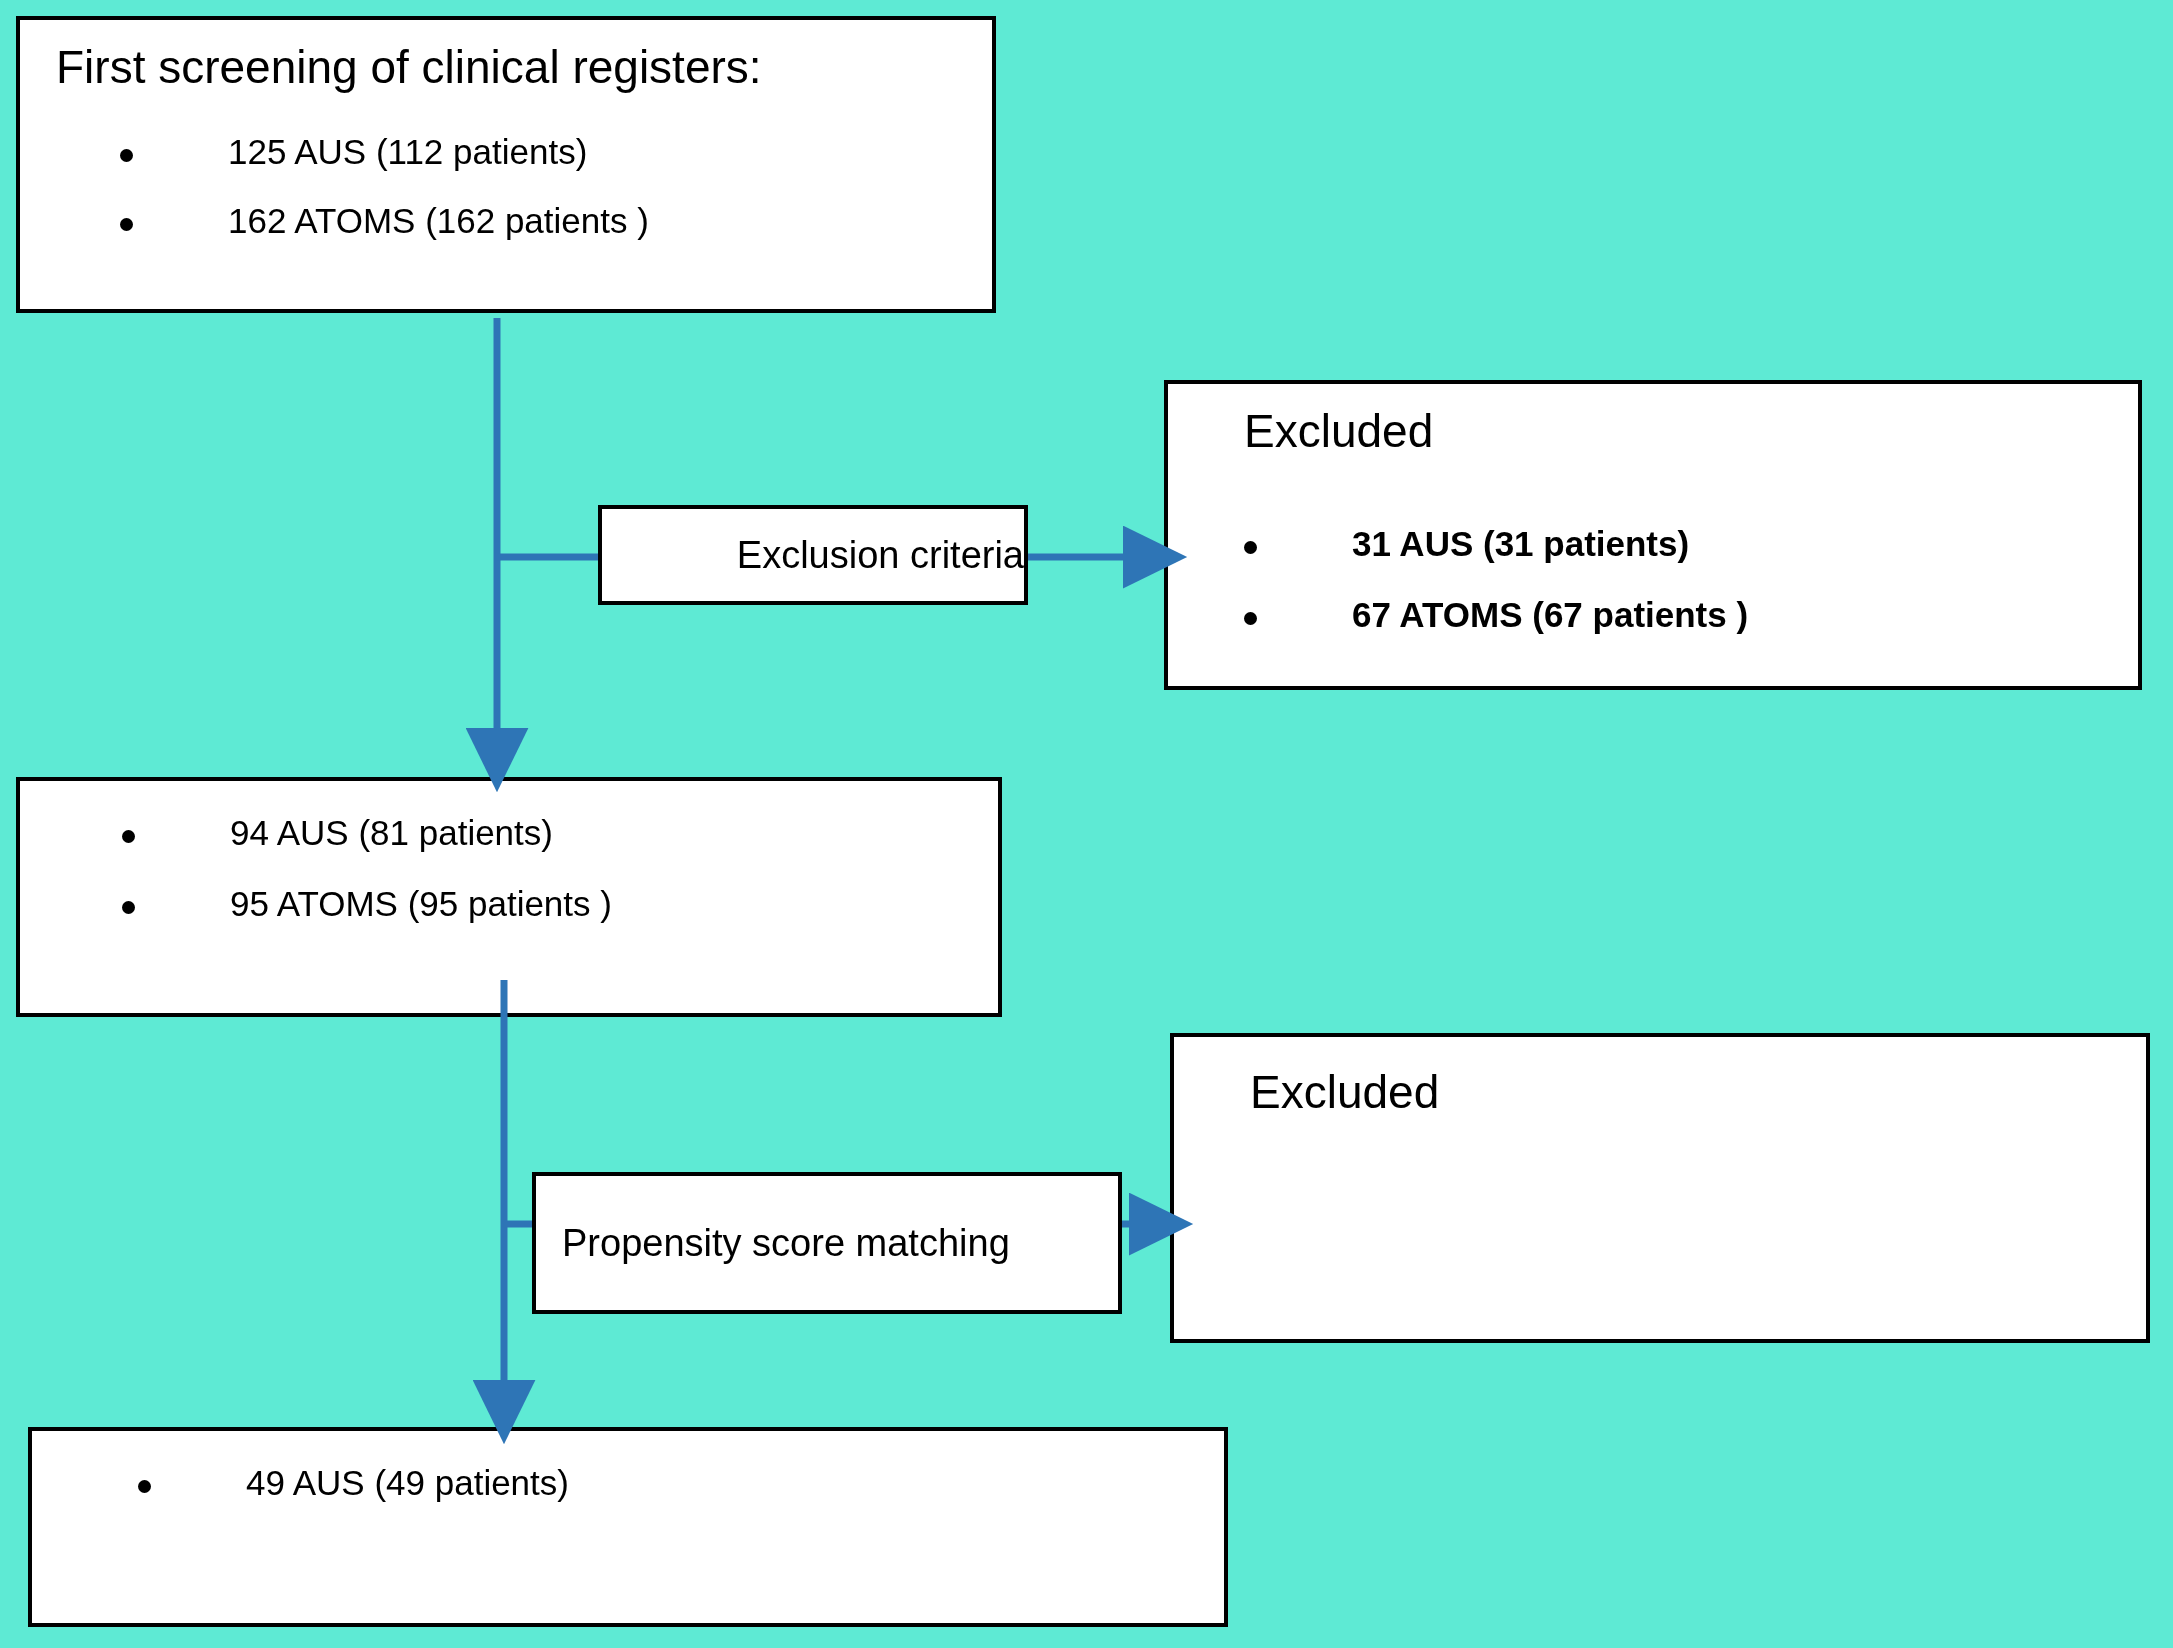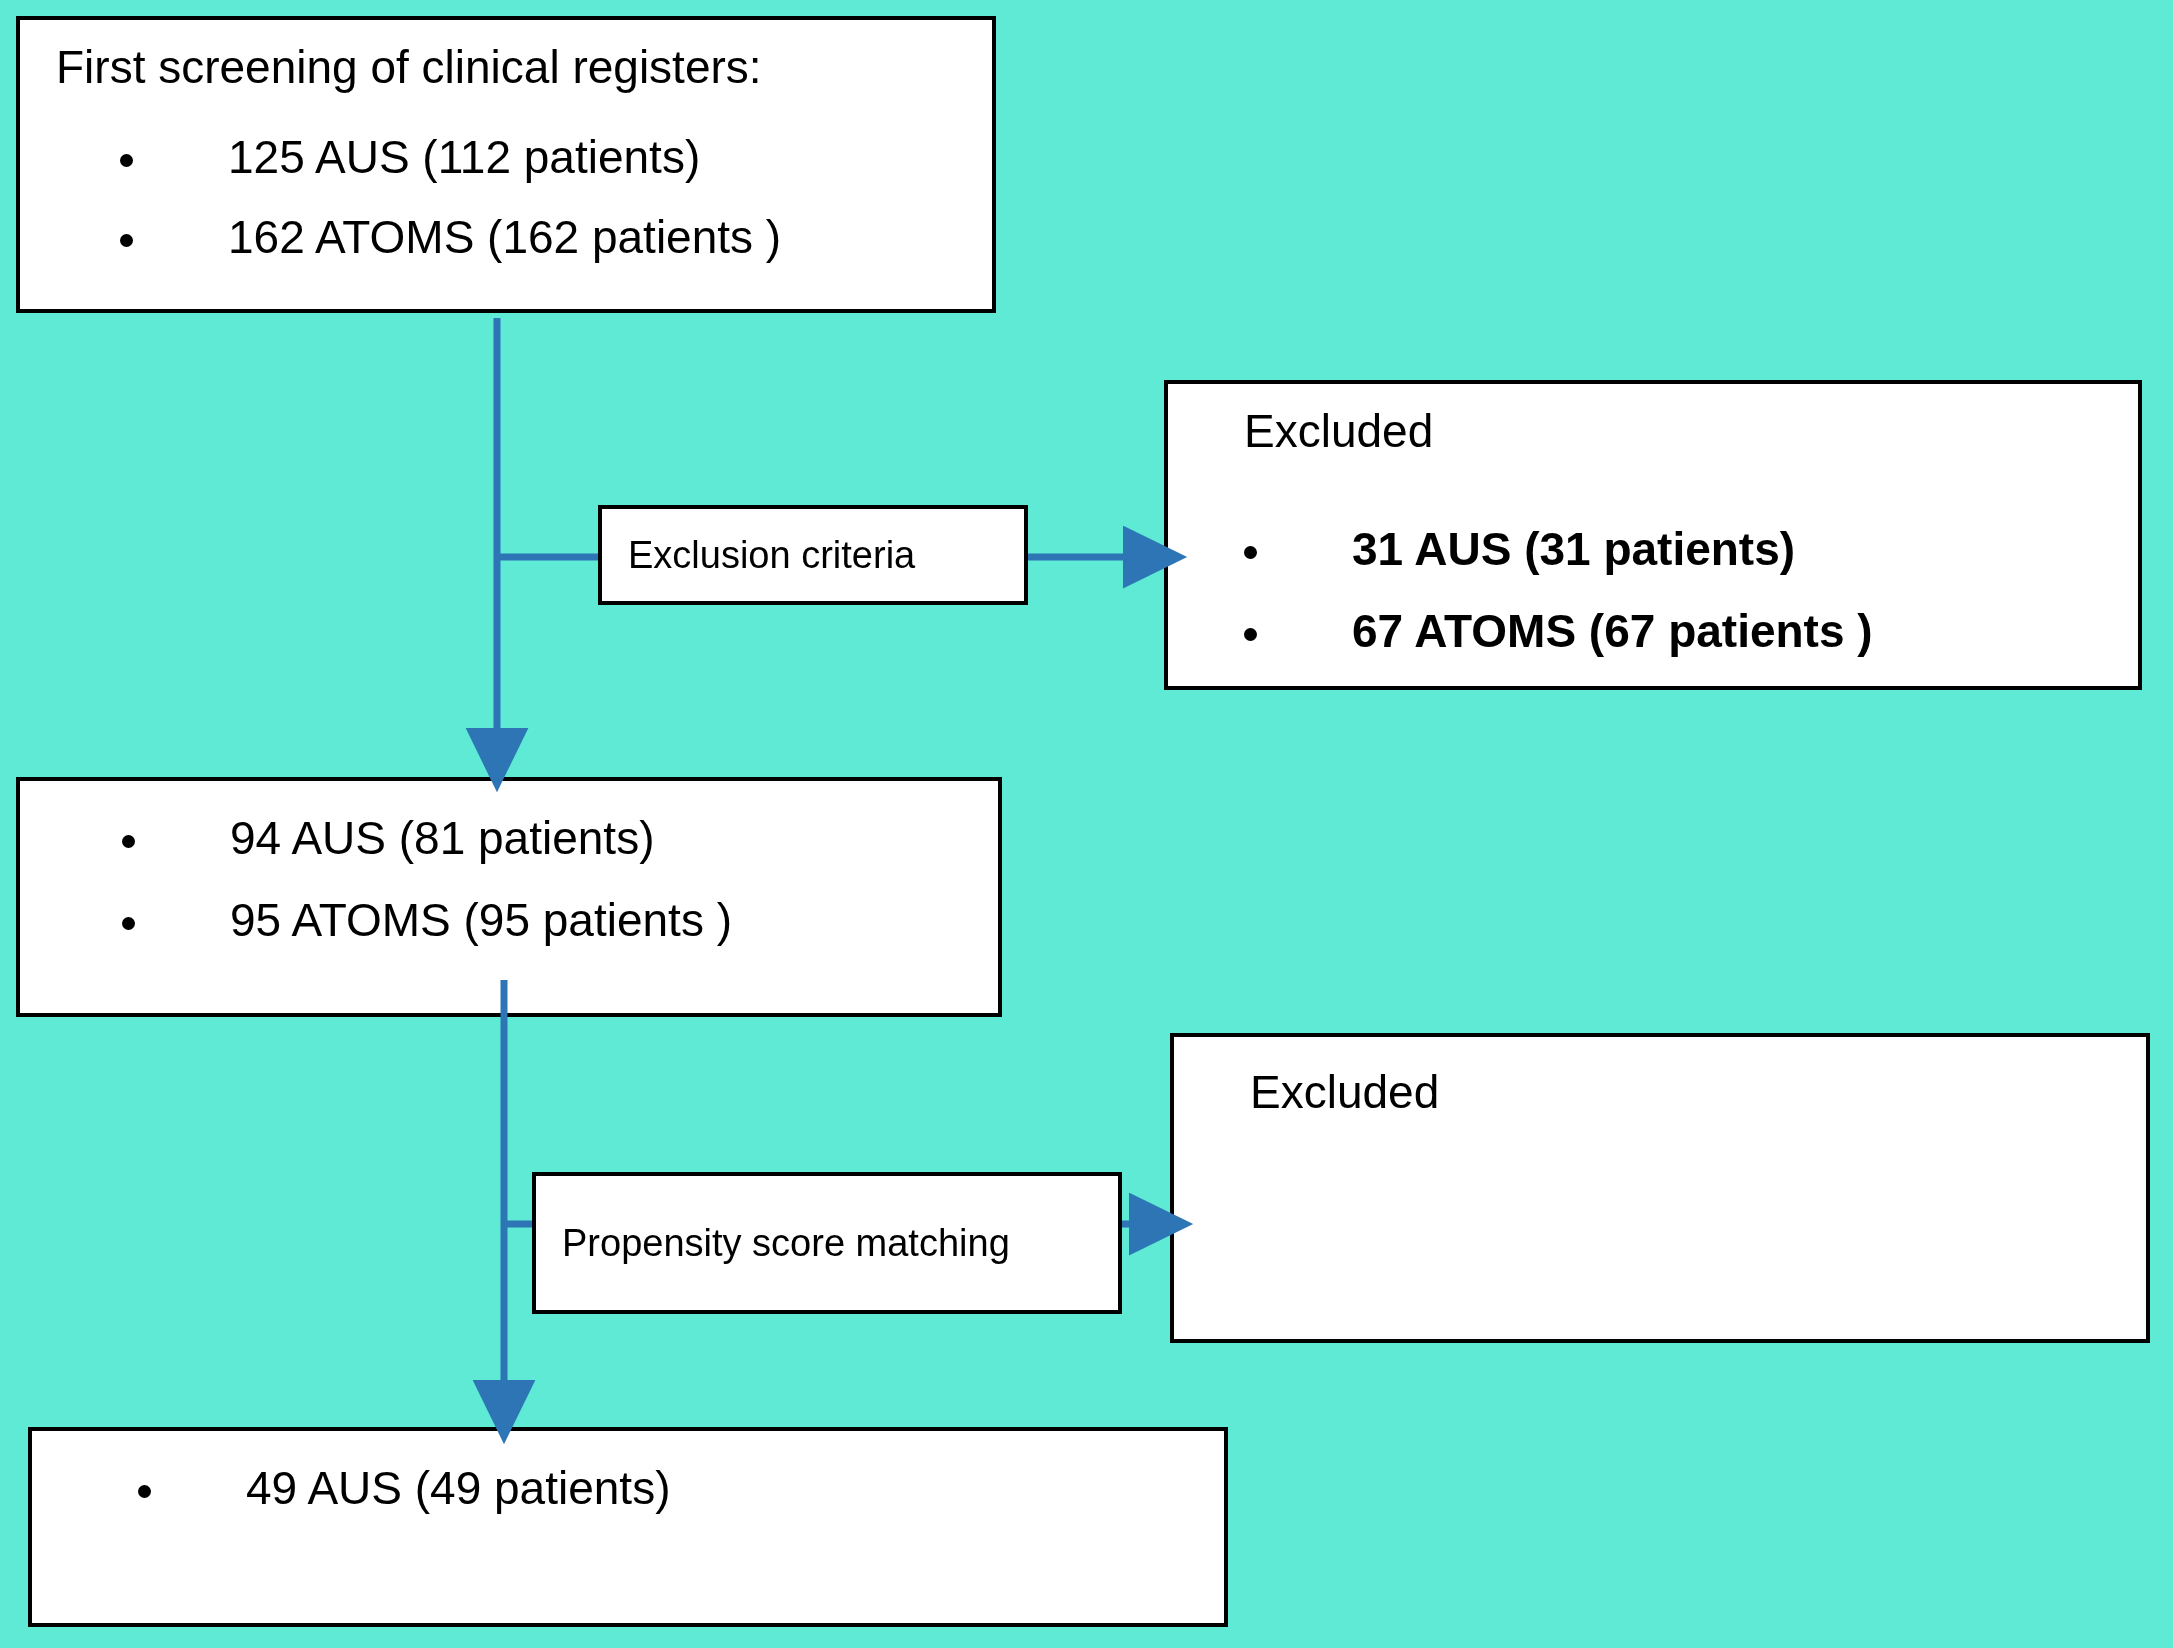--- a/index.html
+++ b/index.html
@@ -29,21 +29,21 @@
     line-height: 1.0;
     white-space: nowrap;
   }
   .bullet-list {
     list-style: none;
     margin: 0;
     padding: 0;
   }
   .bullet-list li {
     position: relative;
-    font-size: 46px;
+    font-size: 35px;
     line-height: 1.0;
     white-space: nowrap;
   }
   .bullet-list li .bullet-dot {
     position: absolute;
     left: 0;
     top: 0.44em;
     width: 13px;
     height: 13px;
     border-radius: 50%;
@@ -154,20 +154,21 @@
     font-size: 38px;
     line-height: 1.0;
     white-space: nowrap;
     padding-left: 26px;
   }
   #label-exclusion-criteria {
     left: 598px;
     top: 505px;
     width: 430px;
     height: 100px;
+    justify-content: flex-end;
   }
   #label-propensity {
     left: 532px;
     top: 1172px;
     width: 590px;
     height: 142px;
   }
 
   
   #connectors {

